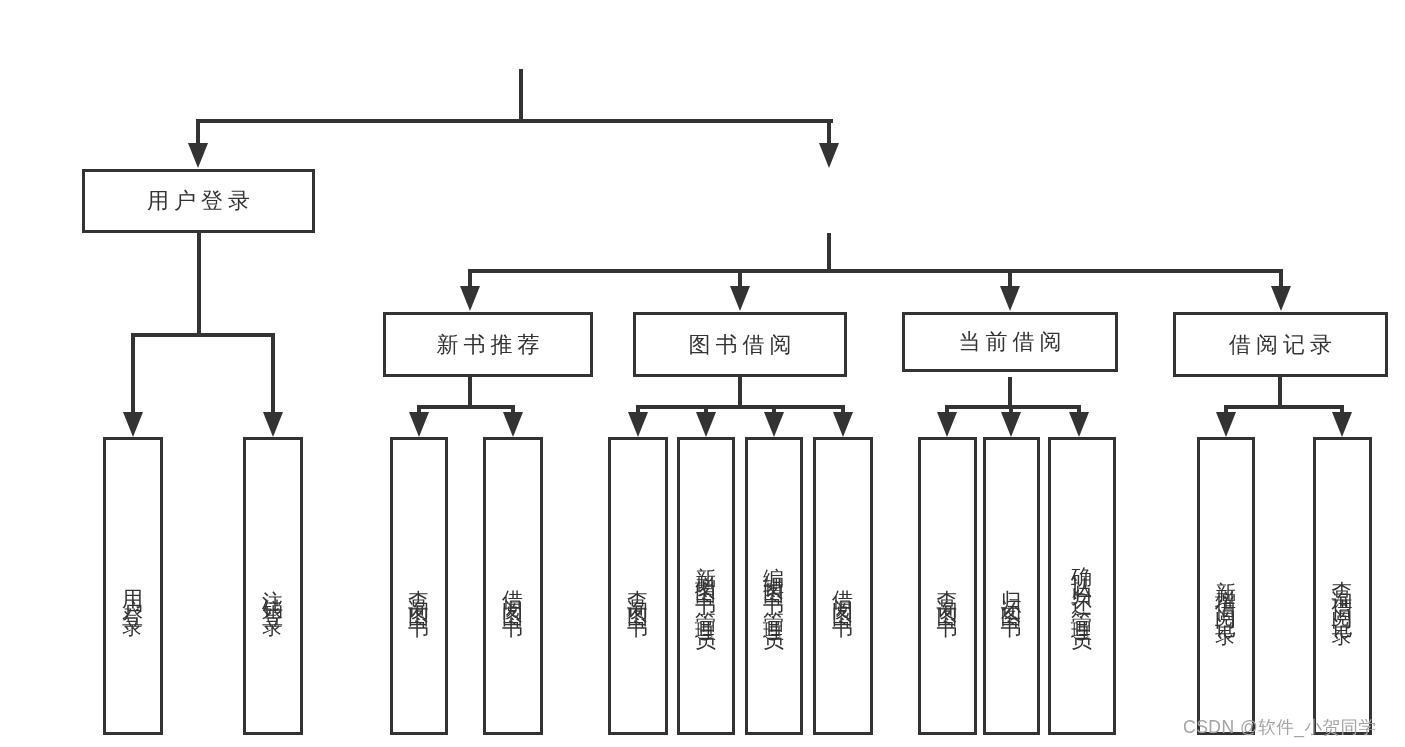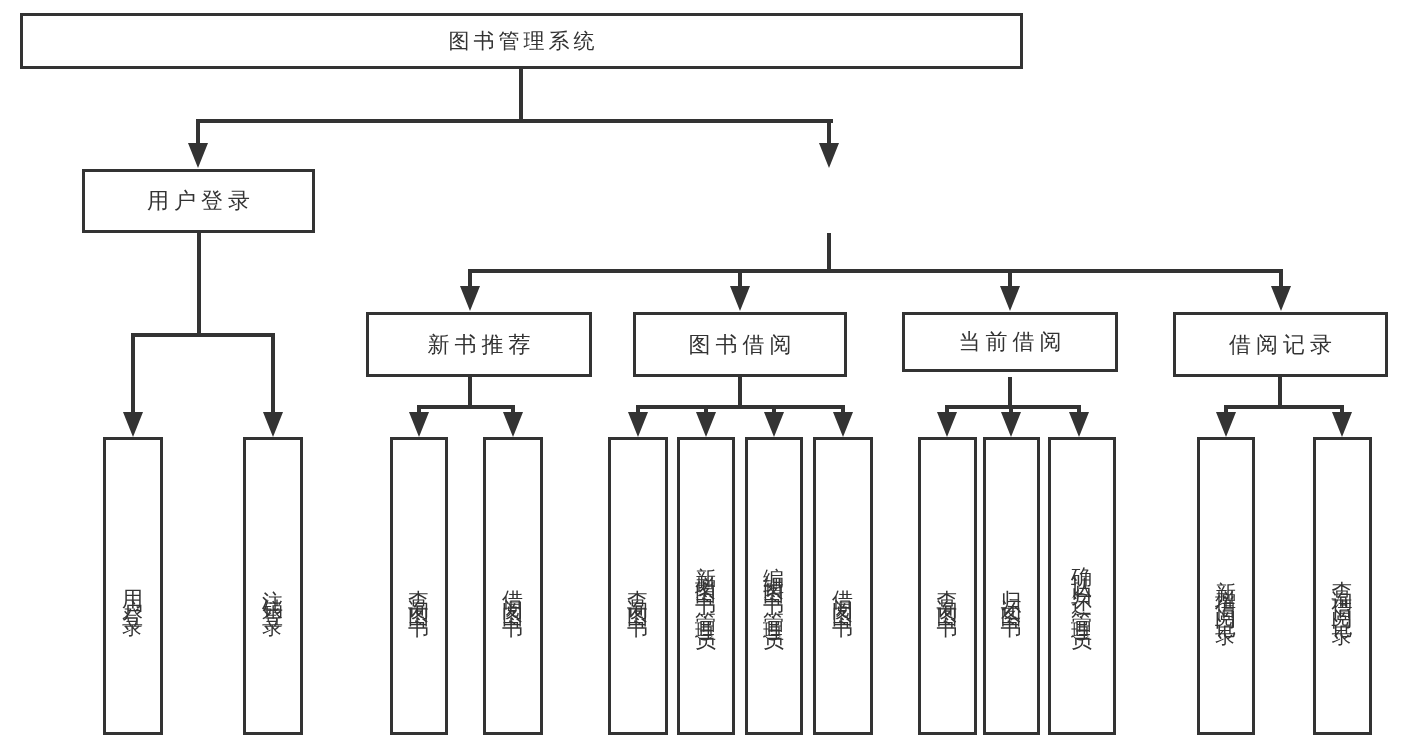--- a/index.html
+++ b/index.html
@@ -64,21 +64,20 @@
     color: var(--wm);
     white-space: nowrap;
     z-index: 5;
   }
 </style>
 </head>
 <body>
 
 <div class="canvas">
 
-  <div class="node h root" style="left:20px; top:13px; width:1003px; height:56px;">图书管理系统</div>
 
   <div class="line" style="left:519px; top:69px;  width:4px;   height:52px;"></div>
   <div class="line" style="left:196px; top:119px; width:637px; height:4px;"></div>
   <div class="line" style="left:196px; top:119px; width:4px;   height:28px;"></div>
   <div class="line" style="left:827px; top:119px; width:4px;   height:28px;"></div>
   <div class="arrow" style="left:188px; top:143px;"></div>
   <div class="arrow" style="left:819px; top:143px;"></div>
 
   <div class="node h" style="left:82px;  top:169px; width:233px; height:64px;">用户登录</div>
 
@@ -93,21 +92,21 @@
   <div class="line" style="left:468px; top:269px; width:815px; height:4px;"></div>
   <div class="line" style="left:468px;  top:269px; width:4px; height:20px;"></div>
   <div class="line" style="left:738px;  top:269px; width:4px; height:20px;"></div>
   <div class="line" style="left:1008px; top:269px; width:4px; height:20px;"></div>
   <div class="line" style="left:1279px; top:269px; width:4px; height:20px;"></div>
   <div class="arrow" style="left:460px;  top:286px;"></div>
   <div class="arrow" style="left:730px;  top:286px;"></div>
   <div class="arrow" style="left:1000px; top:286px;"></div>
   <div class="arrow" style="left:1271px; top:286px;"></div>
 
-  <div class="node h" style="left:366px;  top:312px; width:226px; height:65px;">新书推荐</div>
+  <div class="node h" style="left:383px;  top:312px; width:210px; height:65px;">新书推荐</div>
   <div class="node h" style="left:633px;  top:312px; width:214px; height:65px;">图书借阅</div>
   <div class="node h" style="left:902px;  top:312px; width:216px; height:60px;">当前借阅</div>
   <div class="node h" style="left:1173px; top:312px; width:215px; height:65px;">借阅记录</div>
 
   <div class="line" style="left:468px; top:377px; width:4px;  height:30px;"></div>
   <div class="line" style="left:417px; top:405px; width:98px; height:4px;"></div>
   <div class="line" style="left:417px; top:405px; width:4px;  height:10px;"></div>
   <div class="line" style="left:511px; top:405px; width:4px;  height:10px;"></div>
   <div class="arrow" style="left:409px; top:412px;"></div>
   <div class="arrow" style="left:503px; top:412px;"></div>
@@ -150,14 +149,15 @@
   <div class="node v" style="left:745px; top:437px; width:58px; height:298px;">编辑图书（管理员）</div>
   <div class="node v" style="left:813px; top:437px; width:60px; height:298px;">借阅图书</div>
 
   <div class="node v" style="left:918px; top:437px; width:59px; height:298px;">查询图书</div>
   <div class="node v" style="left:983px; top:437px; width:57px; height:298px;">归还图书</div>
   <div class="node v" style="left:1048px; top:437px; width:68px; height:298px;">确认归还（管理员）</div>
 
   <div class="node v" style="left:1197px; top:437px; width:58px; height:298px;">新增借阅记录</div>
   <div class="node v" style="left:1313px; top:437px; width:59px; height:298px;">查询借阅记录</div>
 
+  <div class="watermark">CSDN @软件_小贺同学</div>
 
 </div>
 
 </body></html>

